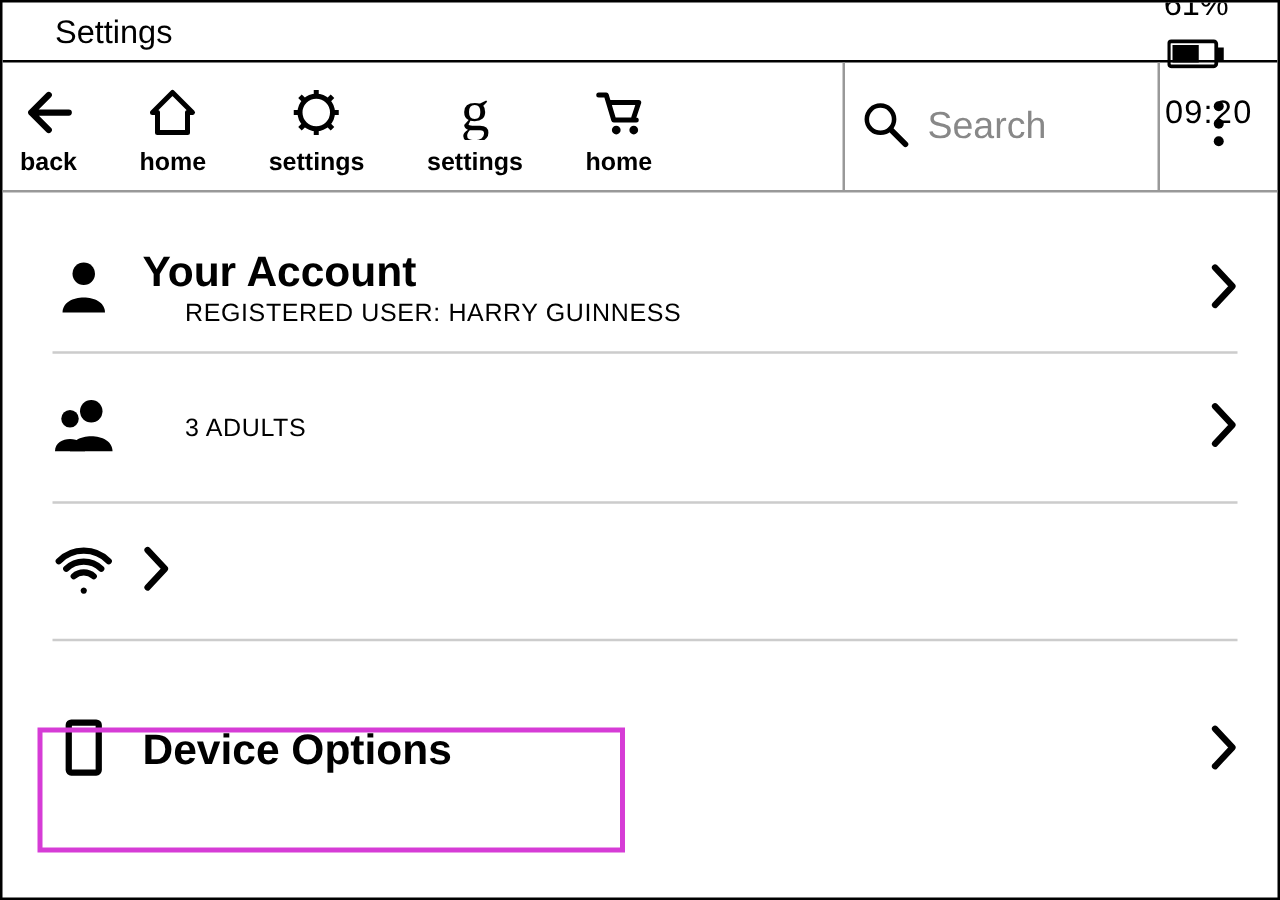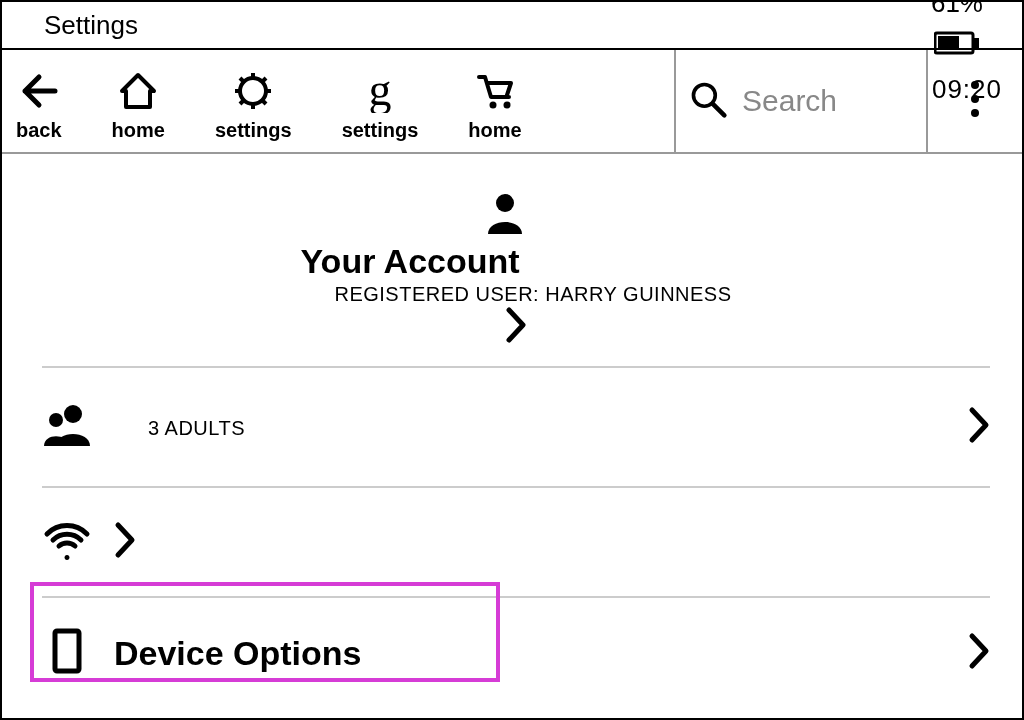--- a/index.html
+++ b/index.html
@@ -165,21 +165,21 @@
     <span><svg viewBox="0 0 10 44">
           <circle cx="5" cy="8" r="4" fill="#000"></circle>
           <circle cx="5" cy="22" r="4" fill="#000"></circle>
           <circle cx="5" cy="36" r="4" fill="#000"></circle>
         </svg></span>
   </div>
 </div>
 
 <div class="list">
 
-  <div class="row tall" style="padding-top:34px;flex-direction:column;">
+  <div class="row tall" style="padding-top:45px;">
     <div class="icon-wrap">
         <span><svg viewBox="0 0 50 50">
             <circle cx="25" cy="15" r="9" fill="#000"></circle>
             <path d="M8 46 C8 30 42 30 42 46 Z" fill="#000"></path>
           </svg></span>
       </div>
     <div class="text">
       <div class="t1">Your Account</div>
       <div class="t2">REGISTERED USER: HARRY GUINNESS</div>
     </div>
@@ -212,21 +212,21 @@
             <path d="M11 20 a20 20 0 0 1 28 0" fill="none" stroke="#000" stroke-width="5" stroke-linecap="round"></path>
             <path d="M17 26 a12 12 0 0 1 16 0" fill="none" stroke="#000" stroke-width="5" stroke-linecap="round"></path>
             <path d="M5 14 a28 28 0 0 1 40 0" fill="none" stroke="#000" stroke-width="5" stroke-linecap="round"></path>
           </svg></span>
       </div>
     <div class="chev"><span><svg viewBox="0 0 22 38">
             <path d="M4 4 L18 19 L4 34" fill="none" stroke="#000" stroke-width="5" stroke-linecap="round" stroke-linejoin="round"></path>
           </svg></span></div>
   </div>
 
-  <div class="row short" style="border-bottom:none;">
+  <div class="row short" style="border-bottom:none;margin-top:32px;">
     <div class="icon-wrap">
         <span><svg viewBox="0 0 50 50">
             <rect x="13" y="5" width="24" height="40" rx="2" fill="none" stroke="#000" stroke-width="5"></rect>
           </svg></span>
       </div>
     <div class="text">
       <div class="t1">Device Options</div>
     </div>
     <div class="chev"><span><svg viewBox="0 0 22 38">
             <path d="M4 4 L18 19 L4 34" fill="none" stroke="#000" stroke-width="5" stroke-linecap="round" stroke-linejoin="round"></path>

